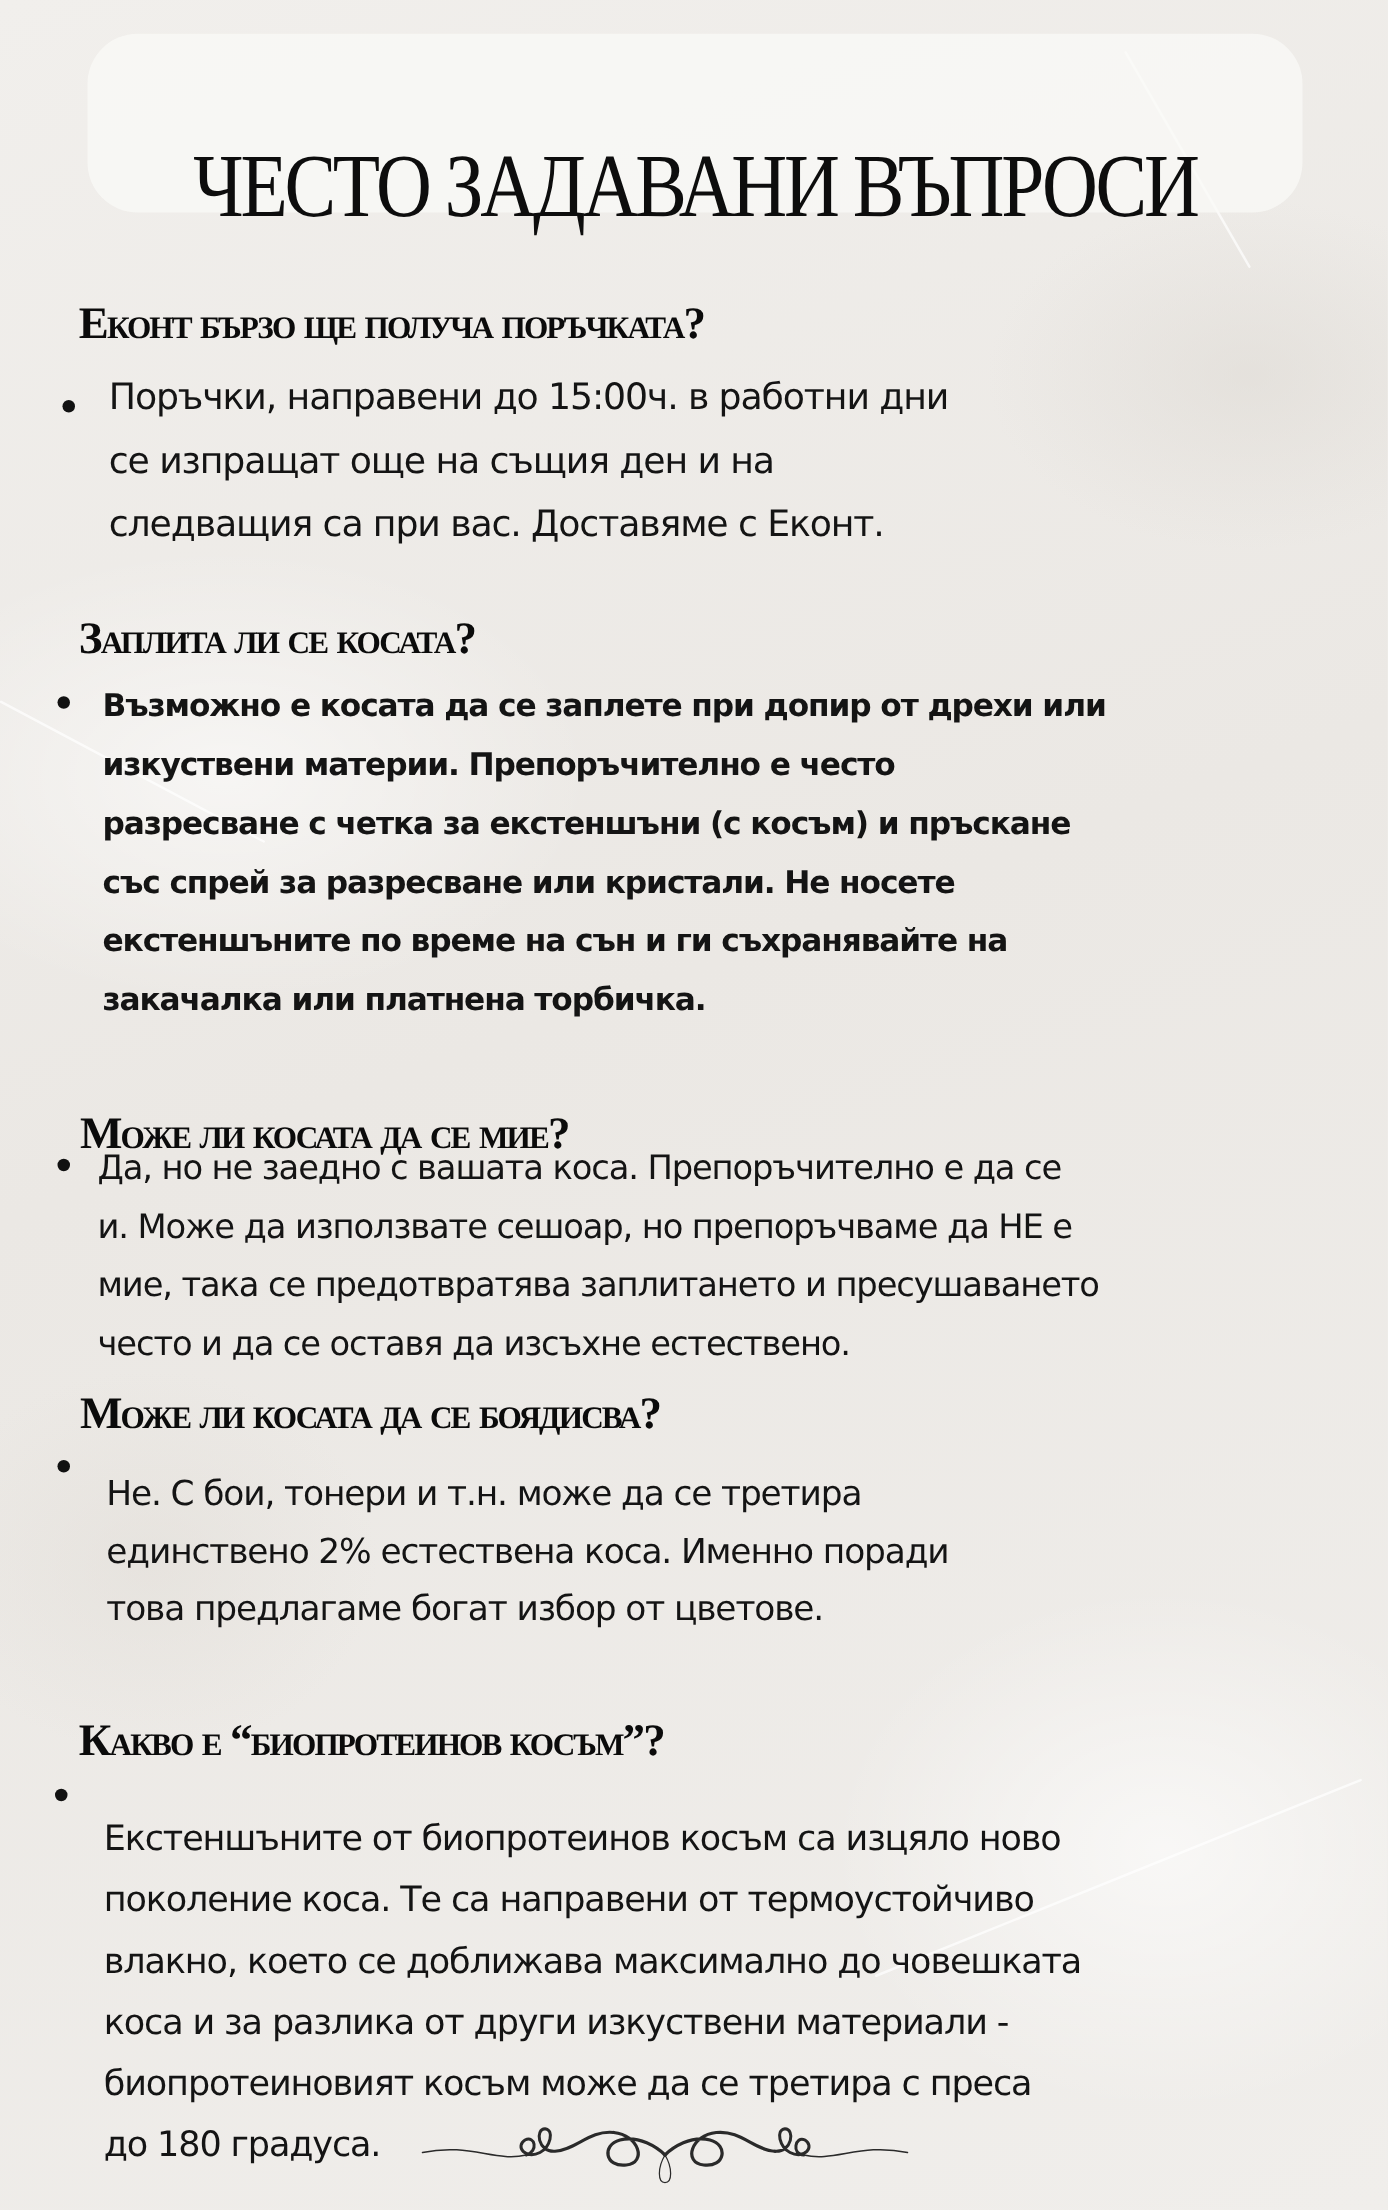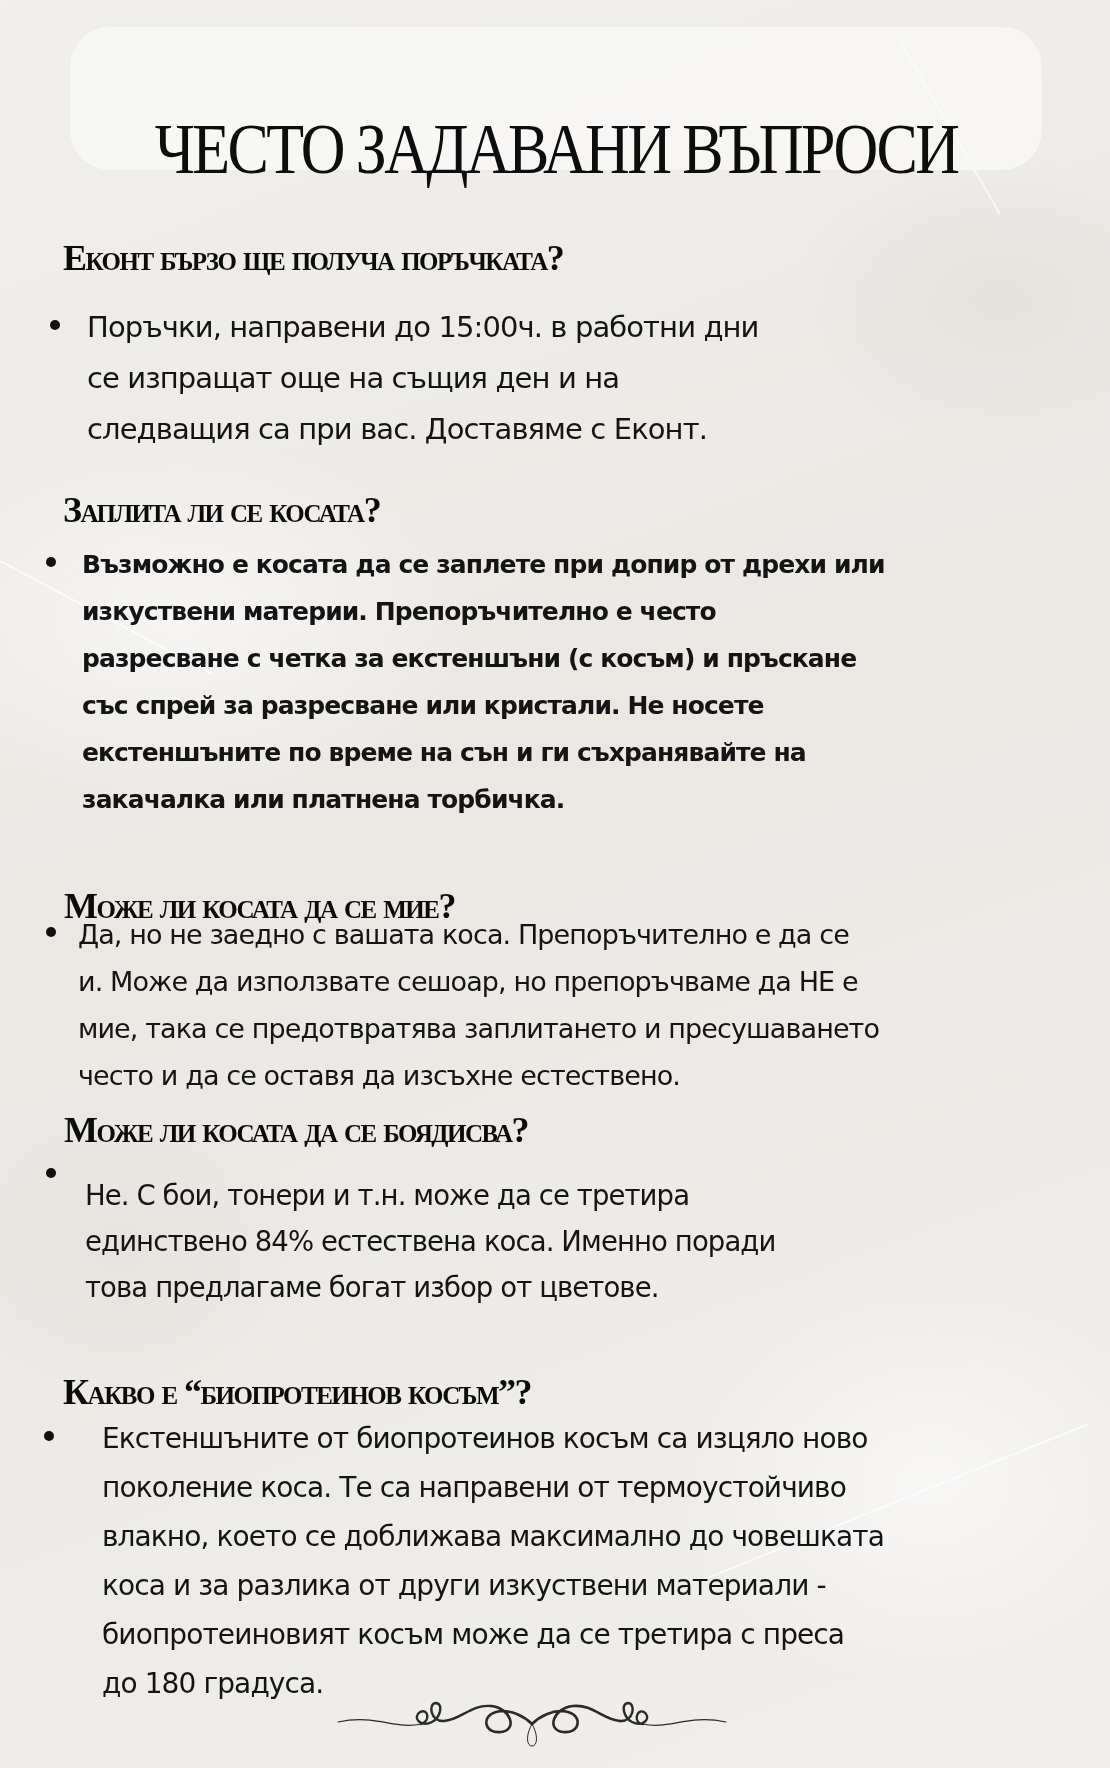--- a/index.html
+++ b/index.html
@@ -50,21 +50,21 @@
 
 <div class="vein" style="left:0;top:560px;width:240px;transform:rotate(28deg);"></div>
 <div class="vein" style="left:700px;top:1580px;width:420px;transform:rotate(-22deg);"></div>
 <div class="vein" style="left:900px;top:40px;width:200px;transform:rotate(60deg);"></div>
 
 <div class="title-box"></div>
 <h1 class="title">ЧЕСТО ЗАДАВАНИ ВЪПРОСИ</h1>
 
 <section>
   <h2 class="heading" style="left:63px;top:240px;">Еконт бързо ще получа поръчката?</h2>
-  <ul class="body" style="left:87px;top:302px;font-size:29px;line-height:51px;">
+  <ul class="body" style="left:87px;top:292px;font-size:29px;line-height:51px;">
     <li>Поръчки, направени до 15:00ч. в работни дни</li>
     <li>се изпращат още на същия ден и на</li>
     <li>следващия са при вас. Доставяме с Еконт.</li>
   </ul>
   <span class="bullet" style="left:50px;top:320px;"></span>
 </section>
 
 <section>
   <h2 class="heading" style="left:63px;top:492px;">Заплита ли се косата?</h2>
   <ul class="body" style="left:82px;top:541px;font-size:25px;line-height:47px;font-weight:bold;">
@@ -86,29 +86,29 @@
     <li>мие, така се предотвратява заплитането и пресушаването</li>
     <li>често и да се оставя да изсъхне естествено.</li>
   </ul>
   <span class="bullet" style="left:46px;top:927px;"></span>
 </section>
 
 <section>
   <h2 class="heading" style="left:64px;top:1112px;">Може ли косата да се боядисва?</h2>
   <ul class="body" style="left:85px;top:1172px;font-size:27.5px;line-height:46px;">
     <li>Не. С бои, тонери и т.н. може да се третира</li>
-    <li>единствено 84% естествена коса. Именно поради</li>
+    <li>единствено 2% естествена коса. Именно поради</li>
     <li>това предлагаме богат избор от цветове.</li>
   </ul>
   <span class="bullet" style="left:46px;top:1168px;"></span>
 </section>
 
 <section>
   <h2 class="heading" style="left:63px;top:1374px;">Какво е “биопротеинов косъм”?</h2>
-  <ul class="body" style="left:83px;top:1414px;font-size:28px;line-height:49px;margin-left:19px;">
+  <ul class="body" style="left:83px;top:1446px;font-size:28px;line-height:49px;">
     <li>Екстеншъните от биопротеинов косъм са изцяло ново</li>
     <li>поколение коса. Те са направени от термоустойчиво</li>
     <li>влакно, което се доближава максимално до човешката</li>
     <li>коса и за разлика от други изкуствени материали -</li>
     <li>биопротеиновият косъм може да се третира с преса</li>
     <li>до 180 градуса.</li>
   </ul>
   <span class="bullet" style="left:44px;top:1431px;"></span>
 </section>
 

